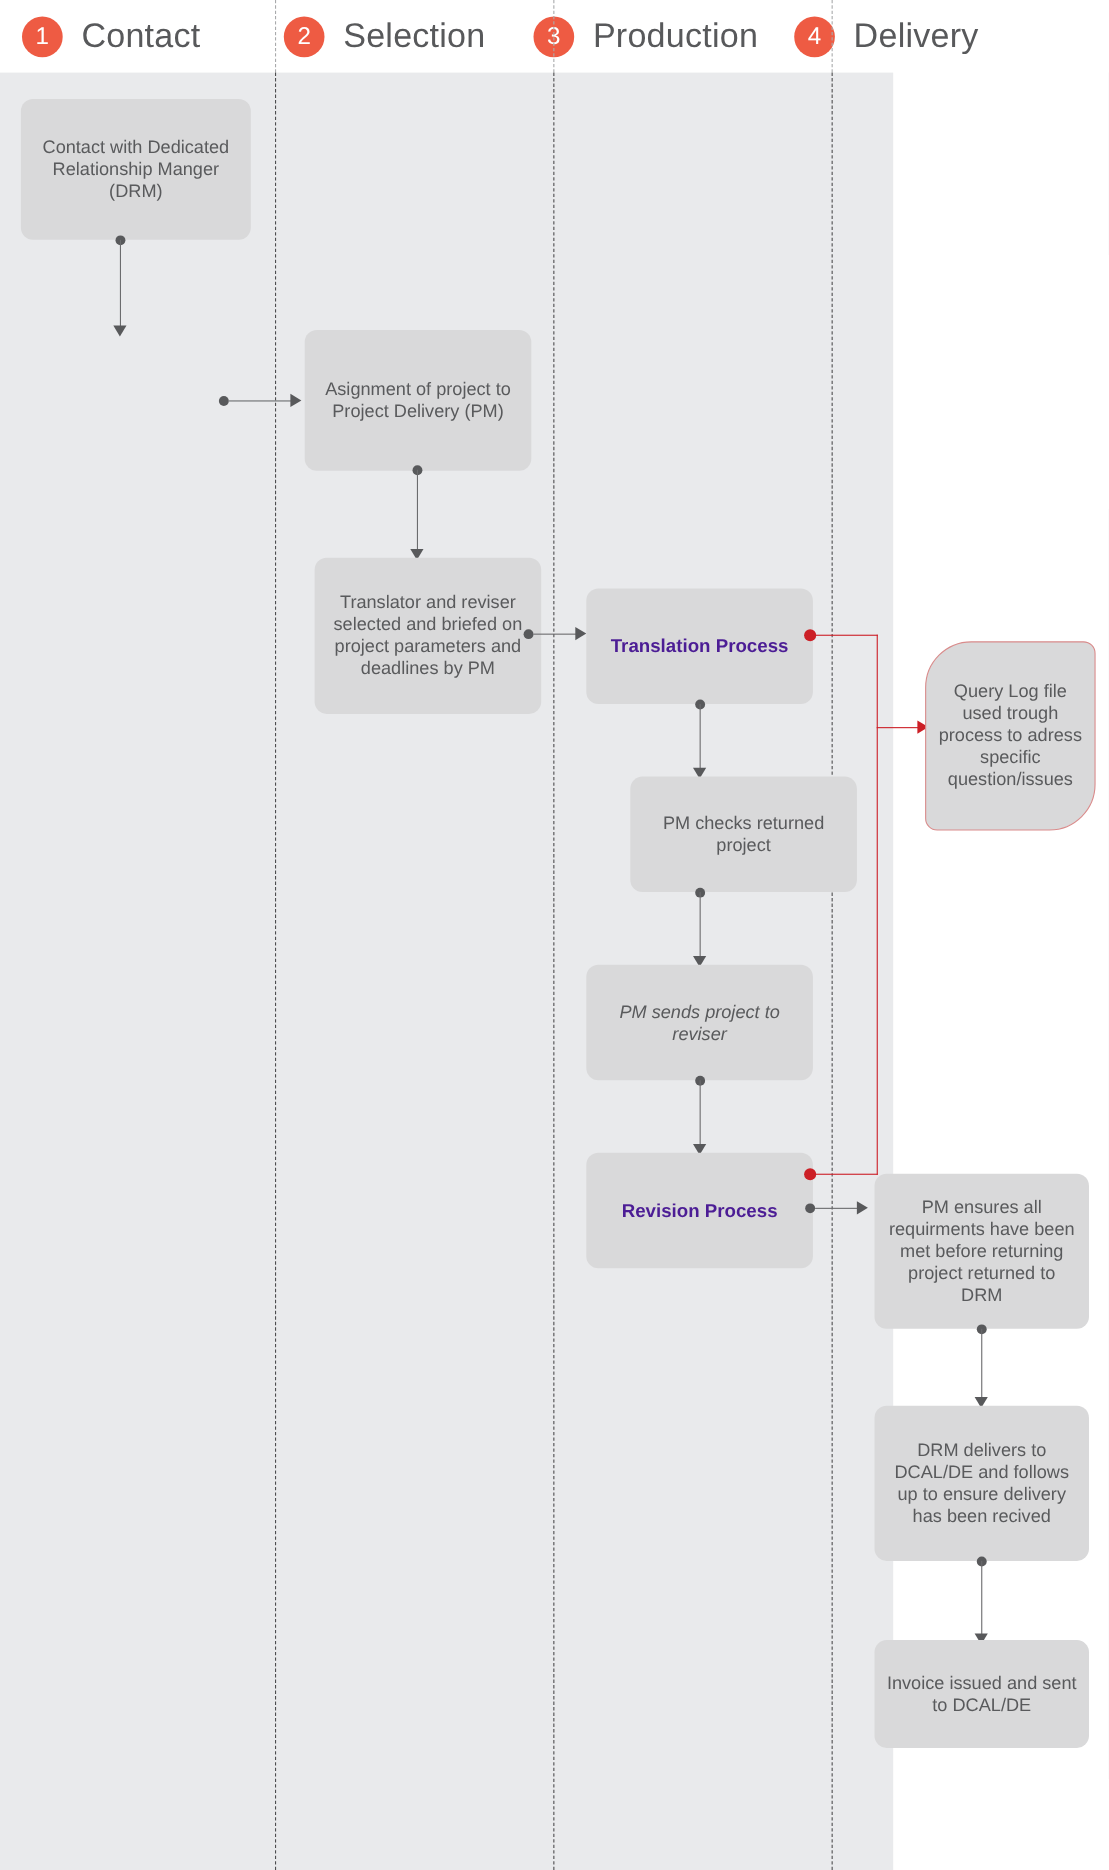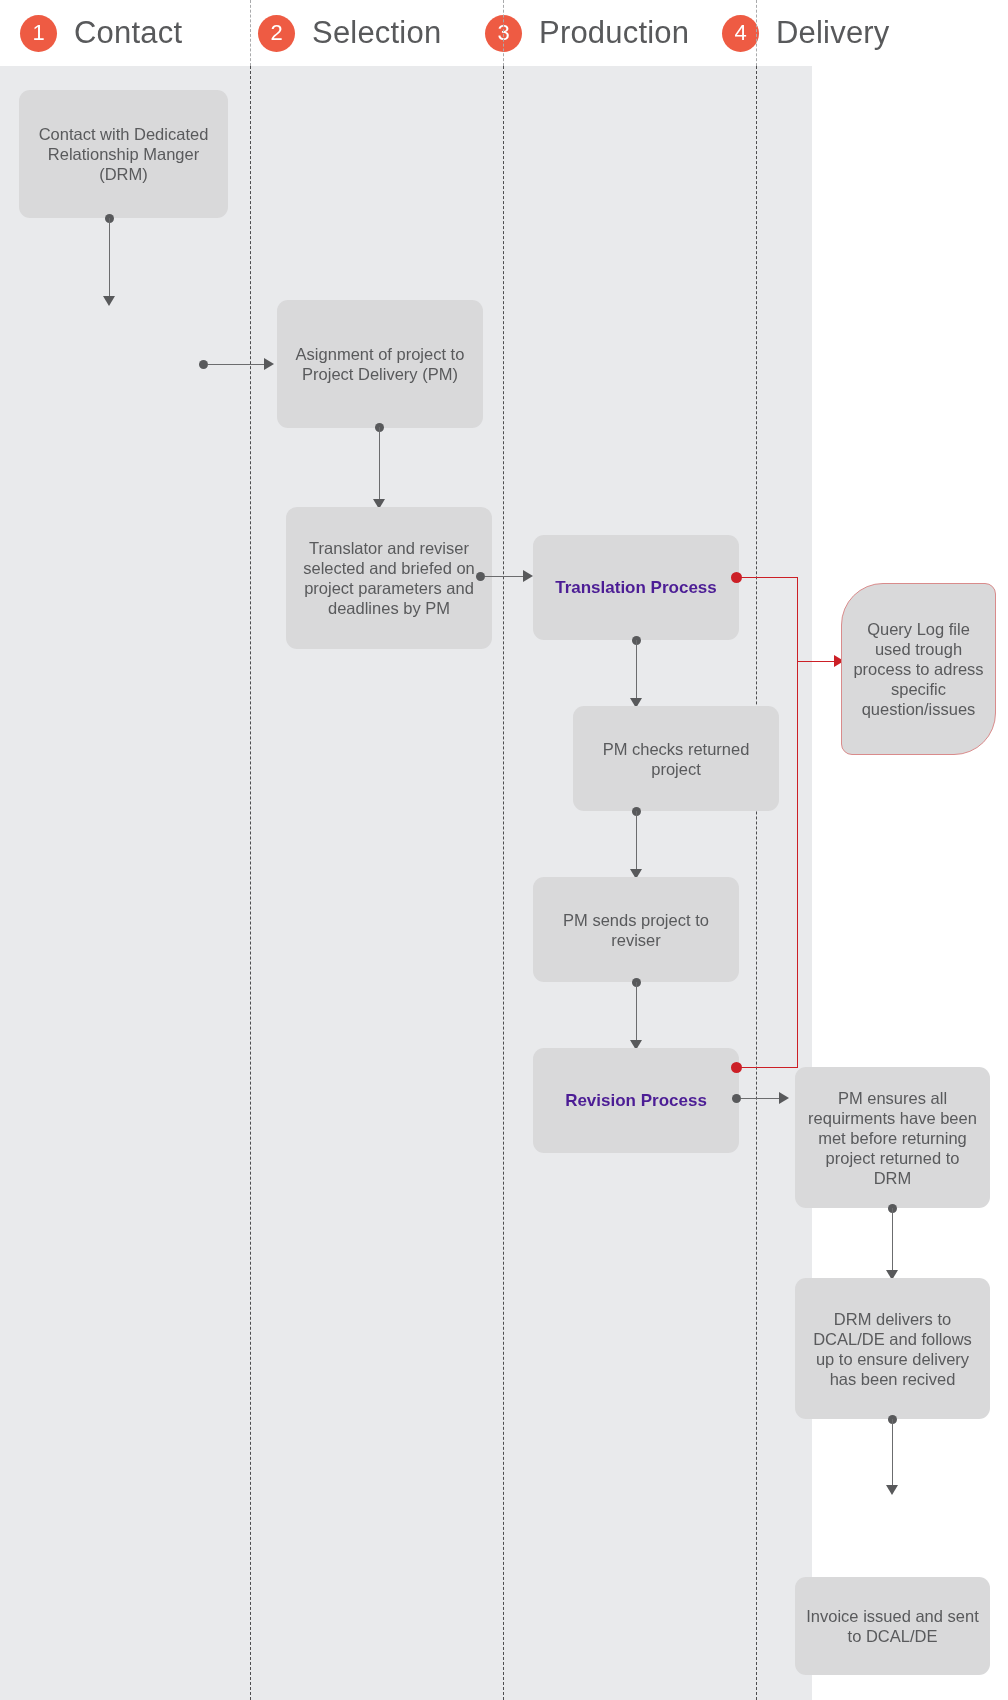--- a/index.html
+++ b/index.html
@@ -152,21 +152,21 @@
     <div class="dot" style="left:632px;top:570px;"></div>
     <div class="vline" style="left:636px;top:574px;height:62px;"></div>
     <div class="arrow-down" style="left:630px;top:632px;"></div>
 
     <div class="node" style="left:533px;top:640px;width:206px;height:105px;margin-left:40px;">PM checks returned project</div>
 
     <div class="dot" style="left:632px;top:741px;"></div>
     <div class="vline" style="left:636px;top:745px;height:62px;"></div>
     <div class="arrow-down" style="left:630px;top:803px;"></div>
 
-    <div class="node" style="left:533px;top:811px;width:206px;height:105px;">PM sends project to reviser</div>
+    <div class="node" style="left:533px;top:811px;width:206px;height:105px;font-style:italic;">PM sends project to reviser</div>
 
     <div class="dot" style="left:632px;top:912px;"></div>
     <div class="vline" style="left:636px;top:916px;height:62px;"></div>
     <div class="arrow-down" style="left:630px;top:974px;"></div>
 
     <div class="node bold" style="left:533px;top:982px;width:206px;height:105px;">Revision Process</div>
 
     <div class="dot" style="left:732px;top:1028px;"></div>
     <div class="hline" style="left:741px;top:1032px;width:42px;"></div>
     <div class="arrow-right" style="left:779px;top:1026px;"></div>
@@ -188,16 +188,16 @@
     <div class="dot" style="left:888px;top:1138px;"></div>
     <div class="vline" style="left:892px;top:1142px;height:66px;"></div>
     <div class="arrow-down" style="left:886px;top:1204px;"></div>
 
     <div class="node" style="left:795px;top:1212px;width:195px;height:141px;">DRM delivers to DCAL/DE and follows up to ensure delivery has been recived</div>
 
     <div class="dot" style="left:888px;top:1349px;"></div>
     <div class="vline" style="left:892px;top:1353px;height:70px;"></div>
     <div class="arrow-down" style="left:886px;top:1419px;"></div>
 
-    <div class="node" style="left:795px;top:1511px;width:195px;height:98px;text-align:center;">Invoice issued and sent to DCAL/DE</div>
+    <div class="node" style="left:795px;top:1425px;width:195px;height:98px;text-align:center;">Invoice issued and sent to DCAL/DE</div>
 
   </div>
 </div>
 
 </body></html>

